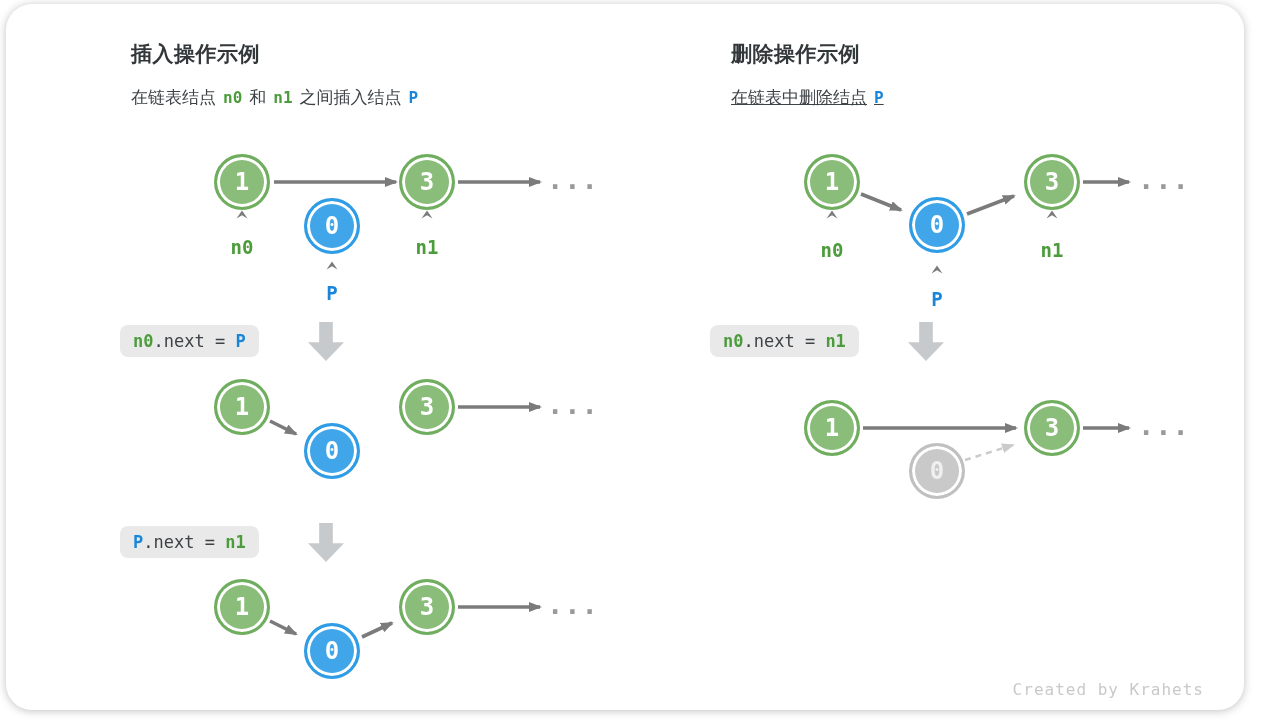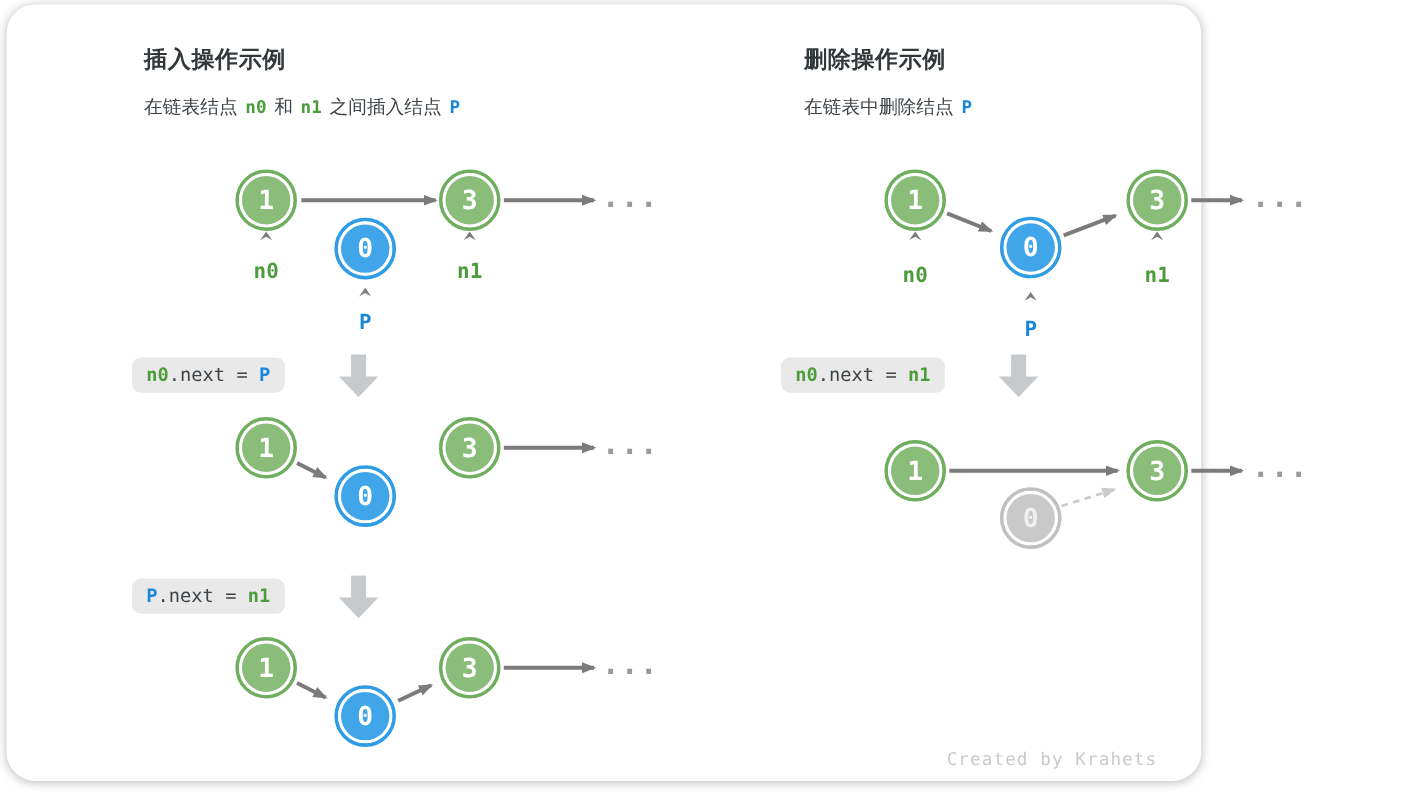--- a/index.html
+++ b/index.html
@@ -1,17 +1,17 @@
 <!DOCTYPE html>
 <html><head>
 <meta charset="utf-8">
 <style>
   html,body{margin:0;padding:0;background:#fff;width:1280px;height:720px;overflow:hidden;
             font-family:"Liberation Sans",sans-serif;}
-  .card{position:absolute;left:6px;top:4px;width:1086px;height:706px;background:#fff;
+  .card{position:absolute;left:6px;top:4px;width:1238px;height:706px;background:#fff;
         border-radius:26px;box-shadow:0 1px 9px rgba(90,90,90,.38);}
   .abs{position:absolute;}
   .title{font-size:21px;font-weight:bold;color:#32373a;letter-spacing:.5px;}
   .subtitle{font-size:17px;color:#3d4347;white-space:pre;}
   .subtitle .tok{font-family:"DejaVu Sans Mono","Liberation Mono",monospace;font-weight:bold;
                  font-size:16px;margin:0 7px;}
   .tok-green{color:#4c9c3c;}
   .tok-blue{color:#1a86d9;}
   .tok-dark{color:#3c4245;text-align:right;}
   .node{position:absolute;width:56px;height:56px;border-radius:50%;box-sizing:border-box;
@@ -118,21 +118,21 @@
     </div>
   <div class="node node-blue" style="left:298px;top:619px;">
       <span>0</span>
     </div>
   <div class="node node-green" style="left:393px;top:575px;">
       <span>3</span>
     </div>
   <div class="ellipsis" style="left:541px;top:590px;">...</div>
 
   <div class="abs title" style="left:725px;top:36px;text-align:center;">删除操作示例</div>
-  <div class="abs subtitle" style="left:725px;top:82px;"><span>在链表中删除结点</span><span class="tok tok-blue">P</span></div>
+  <div class="abs subtitle" style="left:725px;top:82px;text-decoration:underline;"><span>在链表中删除结点</span><span class="tok tok-blue">P</span></div>
 
   <div class="node node-green" style="left:798px;top:150px;">
       <span>1</span>
     </div>
   <div class="node node-blue" style="left:903px;top:193px;">
       <span>0</span>
     </div>
   <div class="node node-green" style="left:1018px;top:150px;">
       <span>3</span>
     </div>

